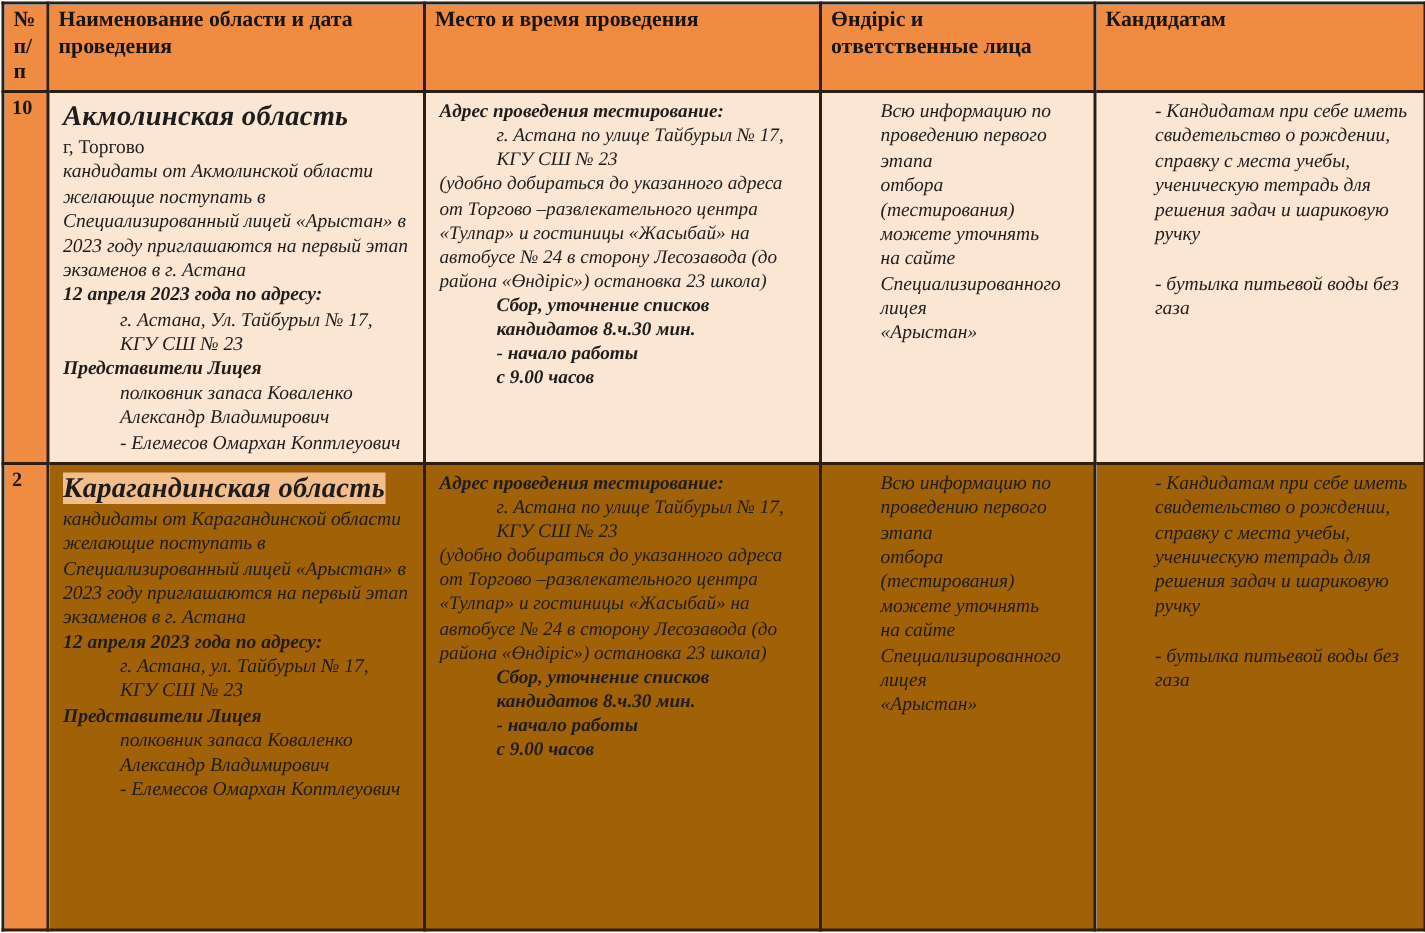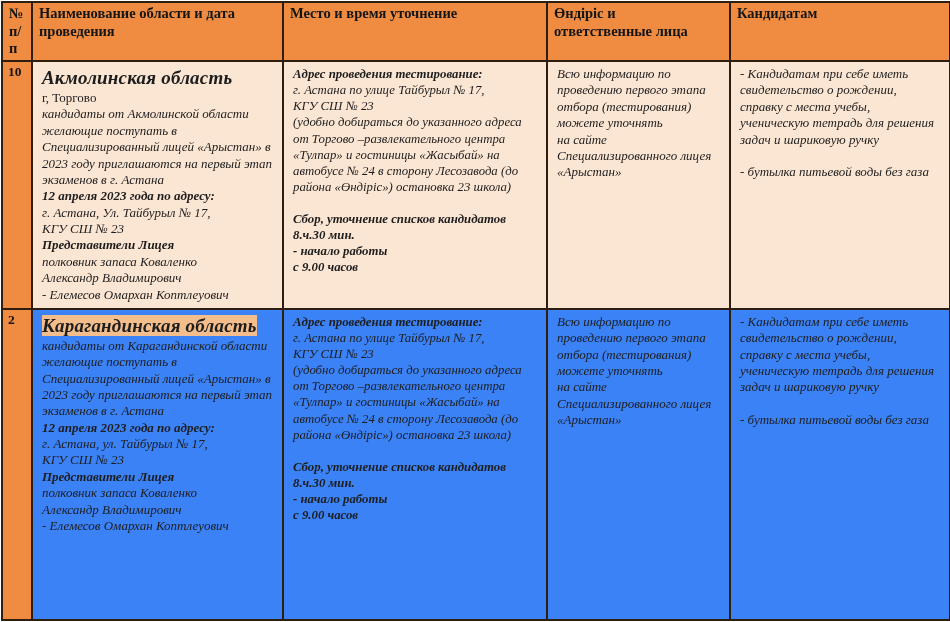--- a/index.html
+++ b/index.html
@@ -36,55 +36,55 @@
   }
   .num-cell {
     background: #EF8C41;
     color: #151515;
     font-weight: bold;
     font-size: 13.5px;
     padding: 2px 2px 0 5px;
     font-style: normal;
   }
   tr.row-a .content { background: #FBE5D3; }
-  tr.row-b .content { background: #3b82f6; }
+  tr.row-b .content { background: #a16207; }
   .cell-inner {
     padding: 3px 7px 4px 8px;
     font-style: italic;
     font-size: 13px;
     line-height: 1.26;
     color: #1d1d1d;
   }
   .bld { font-weight: bold; font-style: italic; }
-  .pre { white-space: pre-line; }
+  .pre { white-space: pre-line; padding-left: 38px; }
   .title {
     font-size: 19px;
     font-weight: bold;
     letter-spacing: 0.2px;
   }
   .hl { background: #F3BE8C; }
-  .gap-top { margin-top: 16px; }
+  .gap-top { }
 </style>
 </head>
 <body>
 
 <table class="doc-table">
   <colgroup>
     <col style="width:30px">
     <col style="width:251px">
     <col style="width:264px">
     <col style="width:183px">
     <col style="width:220px">
   </colgroup>
   <tbody>
       <tr style="height:37px;">
     <th>№
 п/п</th>
     <th>Наименование области и дата проведения</th>
-    <th>Место и время уточнение</th>
+    <th>Место и время проведения</th>
     <th>Өндіріс и
 ответственные лица</th>
     <th>Кандидатам</th>
   </tr>
 
   <tr class="row-a" style="height:176px;">
     <td class="num-cell">10</td>
     <td class="content">
       <div class="cell-inner">
         <div class="title">Акмолинская область</div>

